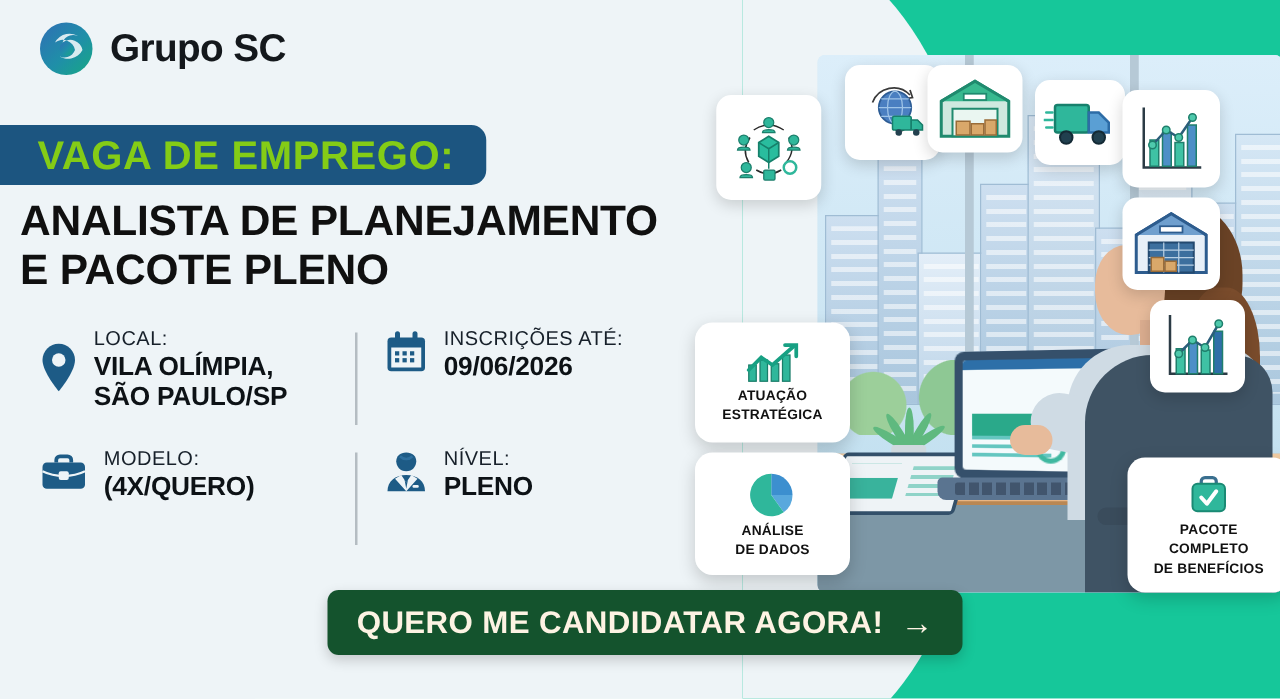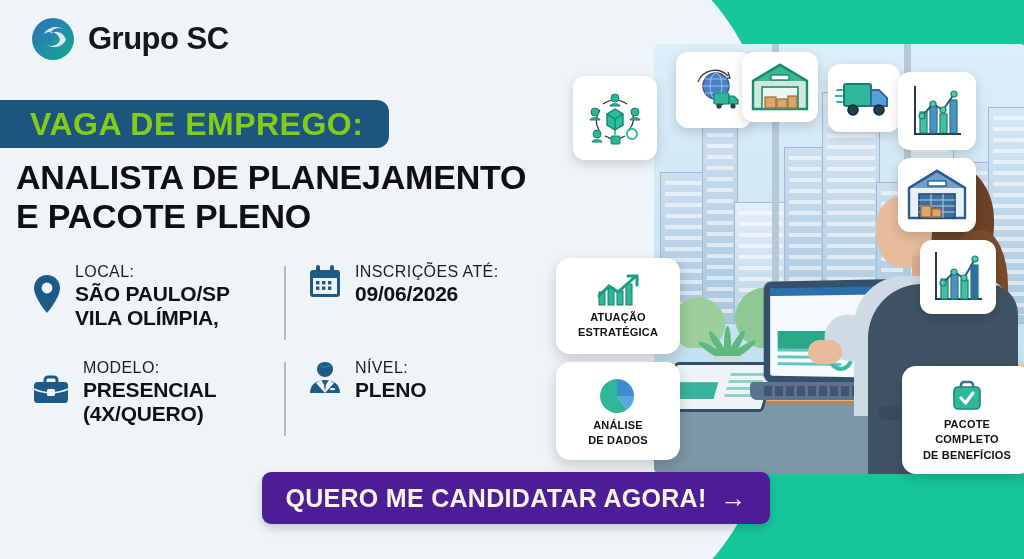--- a/index.html
+++ b/index.html
@@ -123,21 +123,21 @@
   .info{position:absolute;left:32px;top:262px;width:520px;}
   .info-row{display:flex;align-items:flex-start;margin-bottom:18px;}
   .info-cell{display:flex;align-items:center;gap:13px;}
   .info-cell.c1{width:252px;}
   .divider{width:2px;background:#b4bcc2;margin:4px 22px 0 0;align-self:stretch;min-height:74px;}
   .i-label{font-size:16px;color:#17202a;letter-spacing:.4px;line-height:1.25;}
   .i-value{font-size:21px;font-weight:bold;color:#0d1216;line-height:1.15;letter-spacing:-.2px;}
   .i-icon{flex:0 0 auto;}
 
   
-  .cta{position:absolute;left:262px;top:472px;width:508px;height:52px;background:#4c1d95;
+  .cta{position:absolute;left:262px;top:472px;width:508px;height:52px;background:#14532d;
        border-radius:9px;display:flex;align-items:center;justify-content:center;gap:14px;
        box-shadow:0 4px 10px rgba(0,0,0,.18);cursor:pointer;}
   .cta-text{color:#fdf3e3;font-size:25px;font-weight:bold;letter-spacing:.3px;}
   .cta-arrow{color:#fdf3e3;font-size:26px;line-height:1;}
 </style>
 </head>
 <body>
 
 <div class="banner">
 
@@ -421,22 +421,22 @@
     <div class="info-row">
       <div class="info-cell c1">
         <span class="i-icon">
           <svg width="30" height="40" viewBox="0 0 30 40">
               <path d="M15 1C7.8 1 2 6.8 2 14c0 9.7 13 25 13 25s13-15.3 13-25C28 6.8 22.2 1 15 1z" fill="#1d5b86"></path>
               <circle cx="15" cy="14" r="5.4" fill="#eef4f7"></circle>
             </svg>
         </span>
         <span>
           <div class="i-label">LOCAL:</div>
+          <div class="i-value">VILA OLÍMPIA,</div>
           <div class="i-value">SÃO PAULO/SP</div>
-          <div class="i-value">VILA OLÍMPIA,</div>
         </span>
       </div>
       <div class="divider"></div>
       <div class="info-cell">
         <span class="i-icon">
           <svg width="34" height="36" viewBox="0 0 34 36">
             <rect x="2" y="6" width="30" height="27" rx="3" fill="#1d5b86"></rect>
             <rect x="5" y="14" width="24" height="16" fill="#eef4f7"></rect>
             <rect x="8" y="1" width="4" height="9" rx="2" fill="#1d5b86"></rect>
             <rect x="22" y="1" width="4" height="9" rx="2" fill="#1d5b86"></rect>
@@ -462,21 +462,20 @@
         <span class="i-icon">
           <svg width="38" height="34" viewBox="0 0 38 34">
             <path d="M13 9V7a3 3 0 0 1 3-3h6a3 3 0 0 1 3 3v2" fill="none" stroke="#1d5b86" stroke-width="3"></path>
             <rect x="2" y="9" width="34" height="21" rx="3.5" fill="#1d5b86"></rect>
             <path d="M2 16c10 5 24 5 34 0" fill="none" stroke="#eef4f7" stroke-width="1.6"></path>
             <rect x="15" y="16" width="8" height="7" rx="1.6" fill="#eef4f7"></rect>
           </svg>
         </span>
         <span>
           <div class="i-label">MODELO:</div>
-          <div class="i-value">PRESENCIAL</div>
           <div class="i-value">(4X/QUERO)</div>
         </span>
       </div>
       <div class="divider"></div>
       <div class="info-cell">
         <span class="i-icon">
           <svg width="34" height="36" viewBox="0 0 34 36">
             <path d="M17 2c-5 0-8 3-8 7 0 4 3 8 8 8s8-4 8-8c0-4-3-7-8-7z" fill="#1d5b86"></path>
             <path d="M12 5c3 3 7 3 10 0" fill="none" stroke="#2d6f9e" stroke-width="2"></path>
             <path d="M2 33c0-8 6-13 15-13s15 5 15 13z" fill="#1d5b86"></path>

